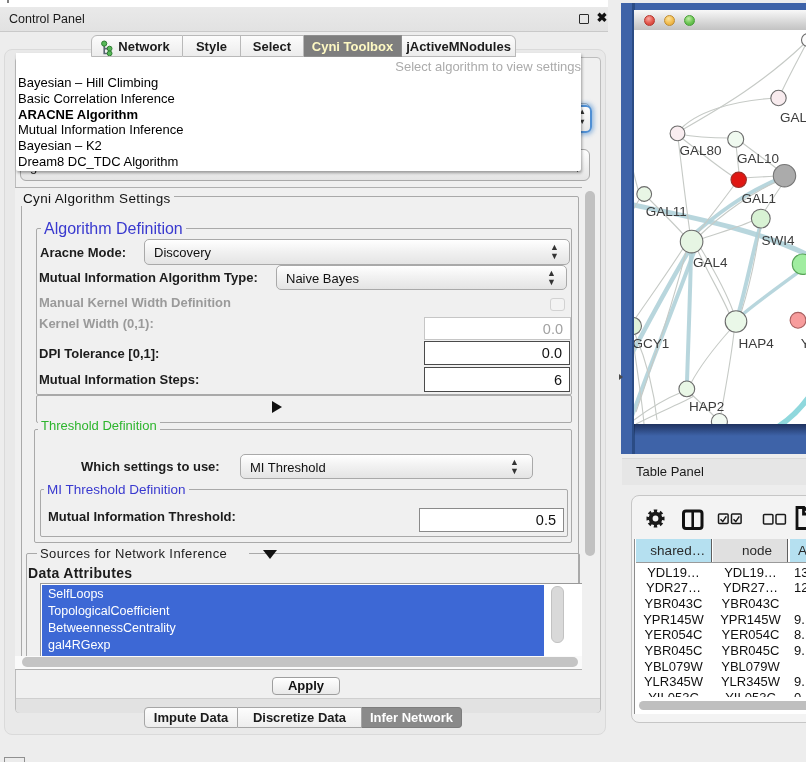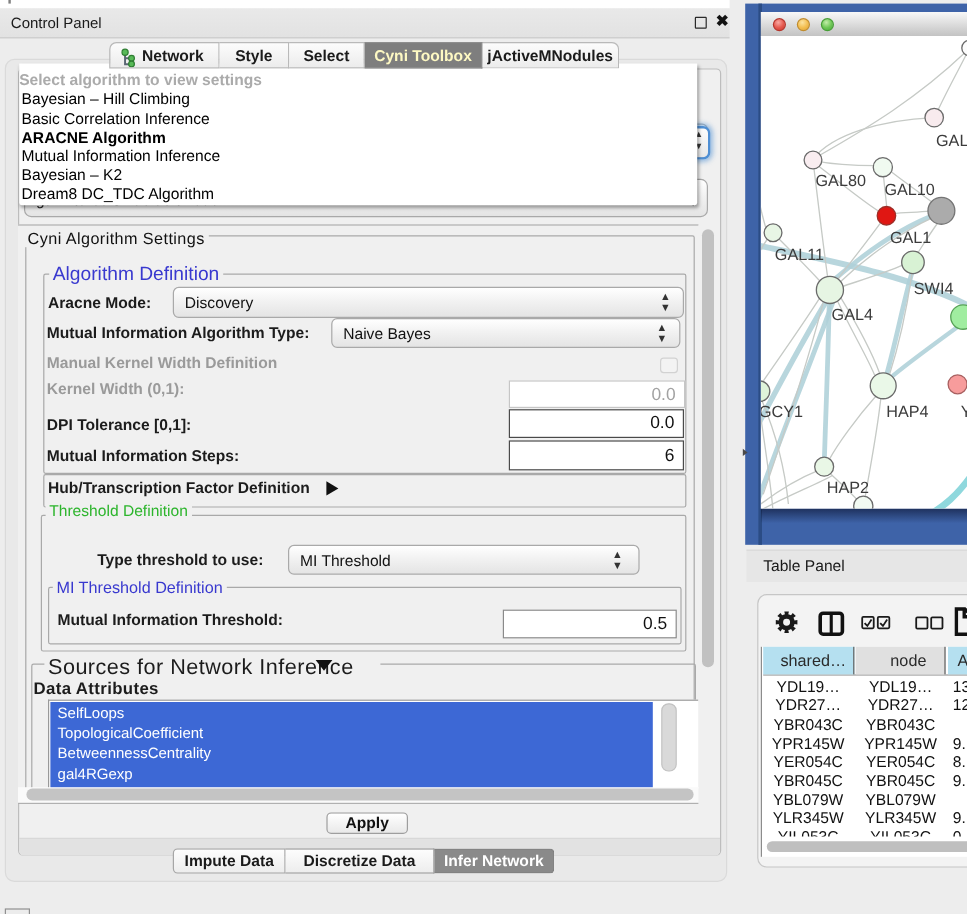--- a/index.html
+++ b/index.html
@@ -112,42 +112,41 @@
     <div class="field" style="left:409px;top:153px;width:144px;height:22px;border:1px solid #4a4a4a;">
         <span>0.0</span>
       </div>
 
     <div class="lbl" style="left:24px;top:184px;">Mutual Information Steps:</div>
     <div class="field" style="left:409px;top:179px;width:144px;height:23px;border:1px solid #4a4a4a;">
         <span>6</span>
       </div>
 
     <div class="fs" style="left:21px;top:207px;width:534px;height:26px;border-radius:2px;"></div>
-    <div class="lbl" style="left:25px;top:211px;">Hub/Transcription Factor Definition</div>
     <div class="abs" style="left:257px;top:213px;width:0;height:0;border-top:6px solid transparent;border-bottom:6px solid transparent;border-left:10px solid #111;"></div>
 
     <div class="fs" style="left:19px;top:241px;width:536px;height:112px;"></div>
     <div class="fslab" style="left:23px;top:230px;color:#2db52d;">Threshold Definition</div>
 
-    <div class="lbl" style="left:66px;top:271px;">Type threshold to use:</div>
+    <div class="lbl" style="left:66px;top:271px;">Which settings to use:</div>
     <div class="combo" style="left:225px;top:266px;width:291px;height:23px;">
       <span class="ct">MI Threshold</span>
         <span class="arr" style="right:13px;">▲<br>▼</span>
       </div>
 
     <div class="fs" style="left:25px;top:301px;width:526px;height:46px;"></div>
     <div class="fslab" style="left:29px;top:294px;color:#3939cf;font-size:13.5px;">MI Threshold Definition</div>
 
     <div class="lbl" style="left:33px;top:321px;">Mutual Information Threshold:</div>
     <div class="field" style="left:404px;top:320px;width:143px;height:22px;border:1px solid #8a8a8a;">
         <span>0.5</span>
       </div>
 
     <div class="fs" style="left:11px;top:365px;width:552px;height:130px;"></div>
-    <div class="fslab" style="left:22px;top:358px;color:#1c1c1c;font-size:18px;letter-spacing:0.4px;padding-right:22px;">Sources for Network Inference</div>
+    <div class="fslab" style="left:22px;top:358px;color:#1c1c1c;font-size:13px;letter-spacing:0.4px;padding-right:22px;">Sources for Network Inference</div>
     <div class="abs" style="left:248px;top:362px;width:0;height:0;border-left:7.5px solid transparent;border-right:7.5px solid transparent;border-top:9px solid #111;"></div>
 
     <div class="lbl" style="left:13px;top:377px;font-size:14px;letter-spacing:0.3px;">Data Attributes</div>
     <div class="abs" style="left:25px;top:395px;width:524px;height:74px;background:#fff;border:1px solid #999;border-bottom:none;padding-left:20px;">
       <div class="abs" style="left:1px;top:1px;width:502px;height:72px;background:#3d68d5;"></div>
       <div class="abs" style="left:7px;top:1.5px;font-size:12.5px;color:#fff;line-height:17px;white-space:nowrap;">SelfLoops<br>TopologicalCoefficient<br>BetweennessCentrality<br>gal4RGexp</div>
       <div class="abs" style="left:510px;top:2px;width:11px;height:55px;background:#d9d9d9;border:1px solid #c2c2c2;border-radius:6px;"></div>
     </div>
   </div>
 
@@ -162,21 +161,21 @@
        font-size:13px;font-weight:bold;color:#111;line-height:16px;">Apply</div>
 
   <div id="bottabs" class="abs" style="left:144px;top:707px;height:21px;">
     <div class="abs btabseg" style="left:0;width:94px;border-radius:4px 0 0 4px;">Impute Data</div>
     <div class="abs btabseg" style="left:94px;width:124px;">Discretize Data</div>
     <div class="abs btabseg btabsel" style="left:218px;width:100px;border-radius:0 4px 4px 0;">Infer Network</div>
   </div>
 
   <div id="dropdown" class="abs" style="z-index:20;left:16px;top:53px;width:565px;height:118px;background:#ffffff;
        box-shadow:1px 2px 3px rgba(0,0,0,0.35);border-radius:0 0 2px 2px;">
-    <div class="abs" style="left:0;top:6px;width:100%;text-align:left;font-size:13px;font-weight:bold;color:#ababab;">Select algorithm to view settings</div>
+    <div class="abs" style="left:0;top:6px;width:100%;text-align:right;font-size:13px;font-weight:normal;color:#ababab;">Select algorithm to view settings</div>
     <div class="abs" style="left:2px;top:22px;font-size:13px;color:#000;line-height:15.8px;">
       Bayesian – Hill Climbing<br>
       Basic Correlation Inference<br>
       <b>ARACNE Algorithm</b><br>
       Mutual Information Inference<br>
       Bayesian – K2<br>
       Dream8 DC_TDC Algorithm
     </div>
   </div>
 

